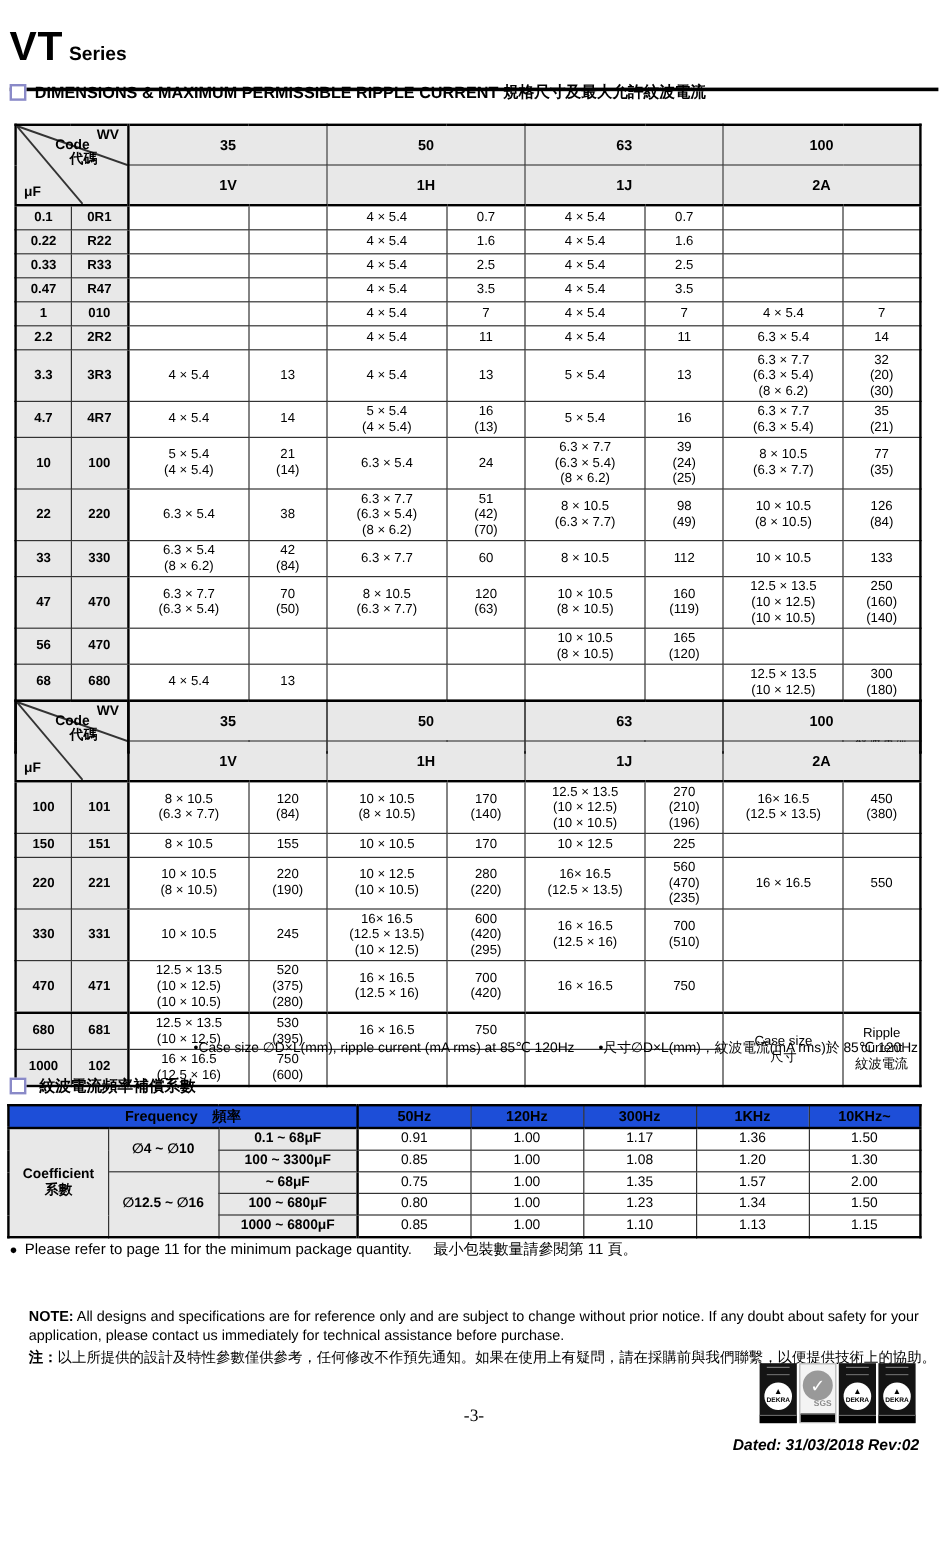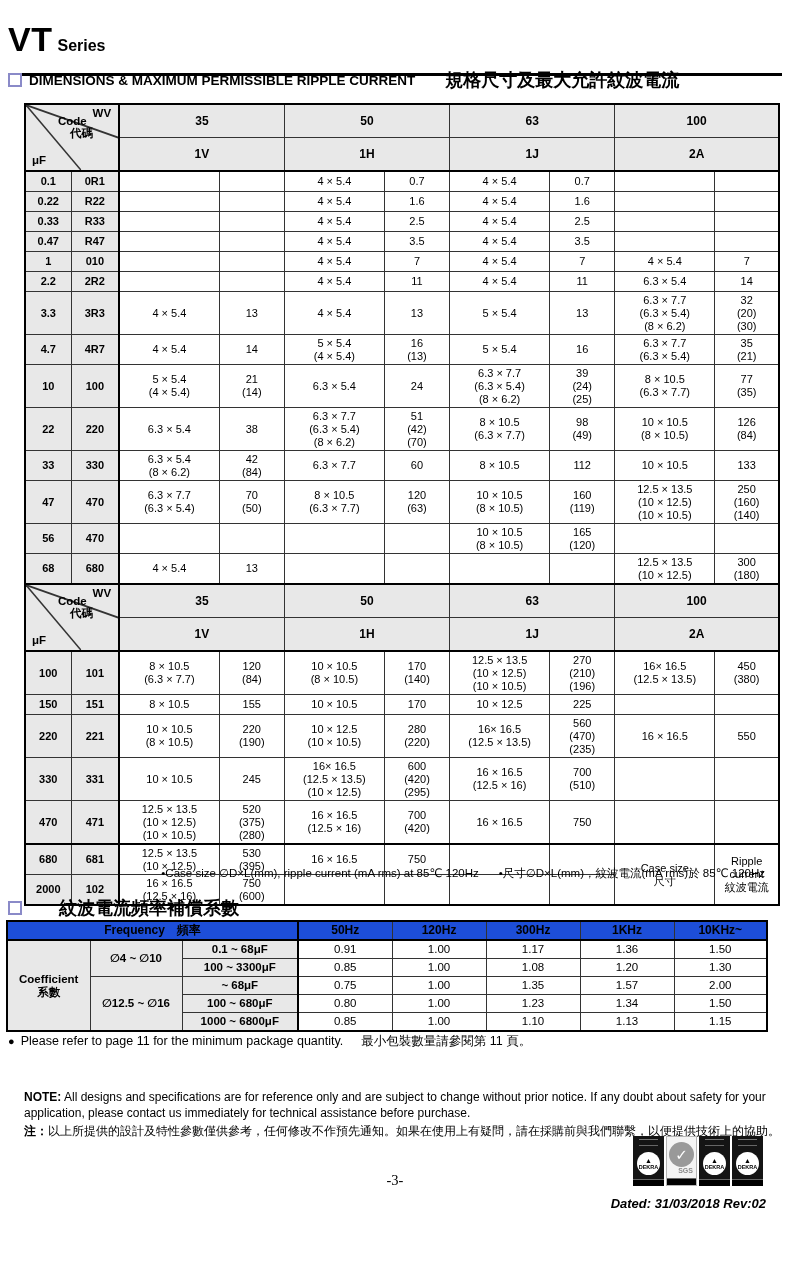--- a/index.html
+++ b/index.html
@@ -11,25 +11,25 @@
   
   .brand{position:absolute;left:8px;top:20px;white-space:nowrap;}
   .vt{font-size:34px;font-weight:bold;letter-spacing:0.5px;}
   .series{font-size:16px;font-weight:bold;margin-left:5px;}
   .rule{position:absolute;left:8px;top:73px;width:774px;border-top:3px solid #000;}
 
   
   .sec-title{position:absolute;left:8px;display:flex;align-items:center;font-weight:bold;font-size:13.5px;white-space:nowrap;}
   #sec1{top:68px;} #sec2{top:896px;}
   .cbx{width:10px;height:10px;border:2px solid #8a8ac8;background:#fff;flex:none;margin-right:7px;}
-  .sec-title .zh{margin-left:30px;font-size:18px;}
+  .sec-title .zh{margin-left:4px;font-size:13px;}
 
   
   table{border-collapse:collapse;table-layout:fixed;}
-  .dim-table{position:absolute;left:24px;width:756px;font-size:11px;text-align:center;border:2px solid #000;}
+  .dim-table{position:absolute;left:12px;width:756px;font-size:11px;text-align:center;border:2px solid #000;}
   #table1{top:103px;} #table2{top:583px;}
   .dim-table th,.dim-table td{border:1px solid #333;padding:1.5px 1px;line-height:13px;vertical-align:middle;white-space:pre-line;overflow:hidden;}
   .dim-table thead th{background:#e8e8e8;font-weight:bold;font-size:12px;height:19px;}
   .dim-table tbody th.rowhead{background:#e8e8e8;font-weight:bold;font-size:11px;}
   .dim-table td{height:16px;background:#fff;}
   .dim-table tbody tr:first-child th,.dim-table tbody tr:first-child td{border-top:2px solid #000;}
   tr.thick-top th,tr.thick-top td{border-top:2px solid #000;}
   .sep{border-right:2px solid #000 !important;}
   .lblcell{font-size:11px;}
 
@@ -490,21 +490,21 @@
         <td>16 × 16.5</td>
         <td>750</td>
         <td></td>
         <td></td>
         <td rowspan="2" class="lblcell">Case size
 尺寸</td>
         <td rowspan="2" class="lblcell">Ripple current
 紋波電流</td>
       </tr>
       <tr>
-        <th class="rowhead">2000</th>
+        <th class="rowhead">1000</th>
         <th class="rowhead sep">102</th>
         <td>16 × 16.5
 (12.5 × 16)</td>
         <td>750
 (600)</td>
         <td></td>
         <td></td>
         <td></td>
         <td></td>
       </tr>

